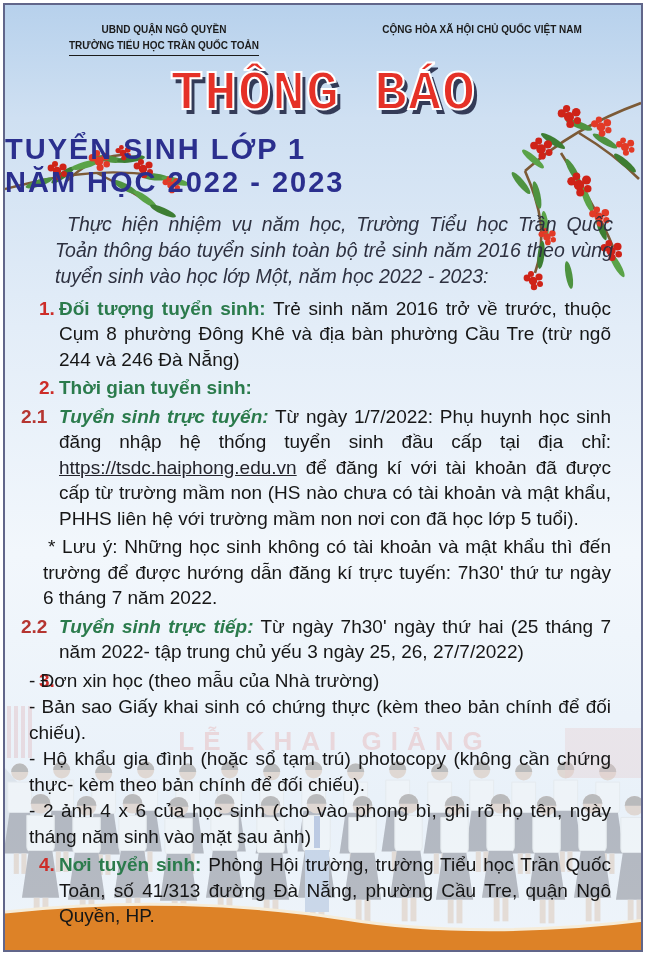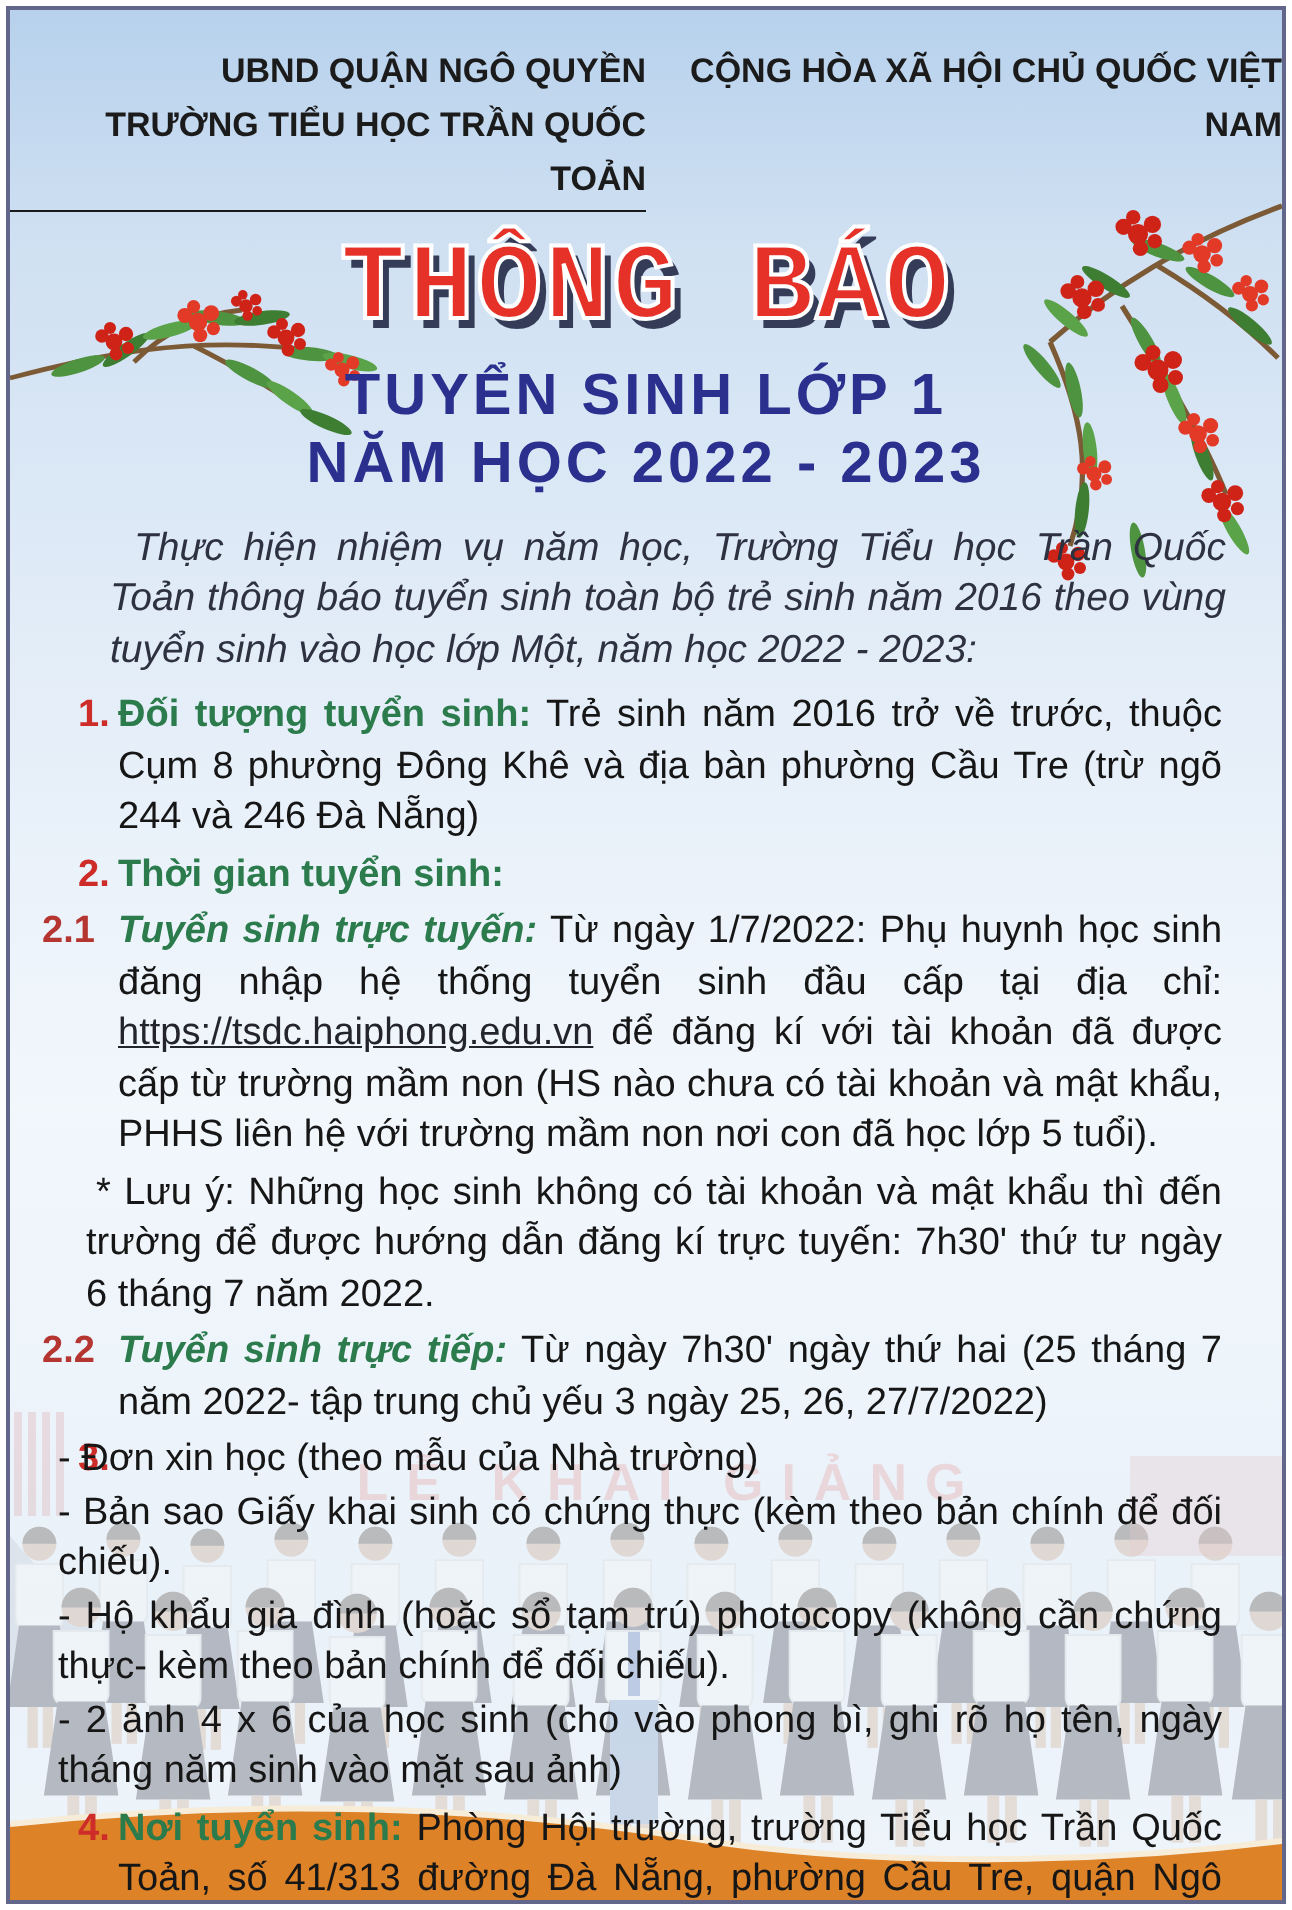--- a/index.html
+++ b/index.html
@@ -8,31 +8,31 @@
     font-family:"Liberation Sans","DejaVu Sans",sans-serif;
   }
   .page{
     position:absolute;left:3px;top:3px;right:3px;bottom:3px;
     border:2px solid #61668a;overflow:hidden;
     background:linear-gradient(180deg,#b7d1ec 0%,#cfe0f2 12%,#e3edf8 34%,#f2f7fc 58%,#e9f1f9 84%,#eef4fa 100%);
   }
   .content{position:relative;z-index:3;}
   
   .hdr{display:flex;padding-top:17px;}
-  .hcol{width:50%;text-align:right;font-weight:bold;font-size:17px;color:#1b1b1b;line-height:1.6;}
+  .hcol{width:50%;text-align:center;font-weight:bold;font-size:10px;color:#1b1b1b;line-height:1.6;}
   .hcol .u{display:inline-block;border-bottom:1.5px solid #1b1b1b;padding-bottom:1px;}
   
   .title{
     margin:10px 0 0;text-align:center;
     font-family:Liberation Mono, monospace;font-weight:bold;
     font-size:55px;line-height:1.05;letter-spacing:1px;color:#e53127;
     -webkit-text-stroke:2px #ffffff;
     text-shadow:4px 5px 0 rgba(25,30,60,0.85);
   }
-  .subtitle{margin-top:9px;text-align:center;font-weight:bold;color:#2b2f8e;font-size:29px;letter-spacing:2px;line-height:1.16;}
+  .subtitle{margin-top:9px;text-align:left;font-weight:bold;color:#2b2f8e;font-size:29px;letter-spacing:2px;line-height:1.16;}
   
   .intro{
     margin:12px 28px 6px 50px;text-indent:12px;font-style:italic;
     font-size:19.5px;line-height:1.33;color:#2e3140;text-align:justify;
   }
   
   .item{position:relative;margin:3px 30px 3px 0;padding-left:54px;font-size:19px;line-height:25.5px;color:#161616;text-align:justify;}
   .num{position:absolute;left:34px;font-weight:bold;color:#cd2c28;}
   .num.sub{left:16px;color:#b53531;}
   .h{font-weight:bold;color:#2b7b4c;}

